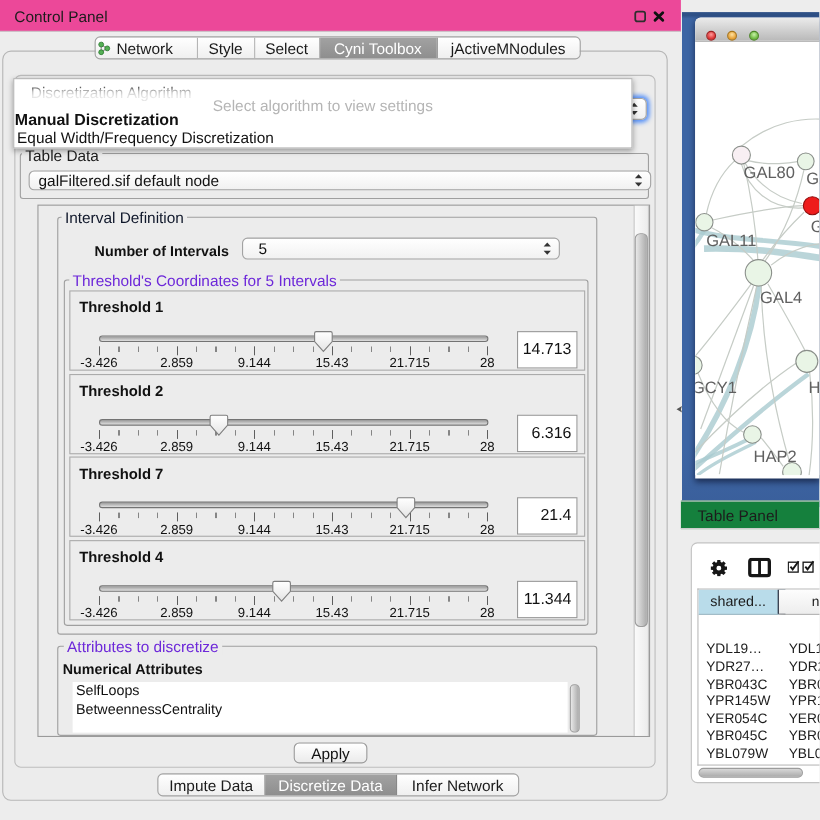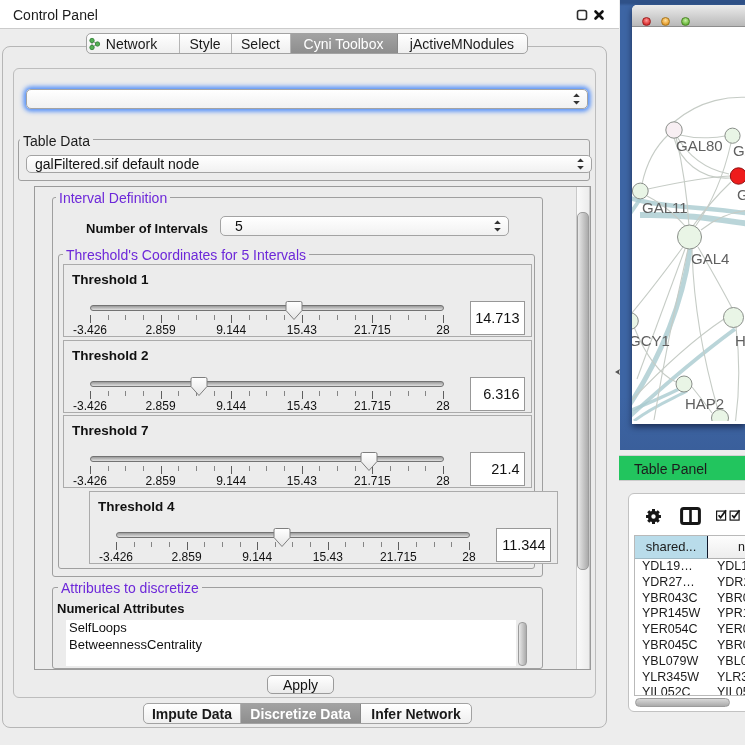--- a/index.html
+++ b/index.html
@@ -1,39 +1,39 @@
 <!DOCTYPE html>
 <html><head>
 <meta charset="utf-8">
 <style>
   html,body{margin:0;padding:0;}
   body{width:745px;height:745px;overflow:hidden;background:#ededed;
        font-family:"Liberation Sans",sans-serif;}
   #root{position:relative;width:745px;height:745px;overflow:hidden;}
   .abs{position:absolute;}
   
-  #titlebar{left:0;top:0;width:619px;height:28px;background:#ffffff;
+  #titlebar{left:0;top:0;width:619px;height:28px;background:#ec4899;
             border-bottom:1px solid #cbcbcb;}
   #titlebar .t{position:absolute;left:13px;top:7px;font-size:14px;color:#1c1c1c;}
   #outerpanel{left:2px;top:46px;width:605px;height:682px;background:#ececec;
               border:1px solid #b6b6b6;border-radius:8px;box-sizing:border-box;}
   #innerpanel{left:13px;top:68px;width:583px;height:630px;background:#ececec;
               border:1px solid #bdbdbd;border-radius:6px;box-sizing:border-box;}
   
   .seg{position:absolute;display:flex;height:21px;background:linear-gradient(#ffffff,#efefef);
        border:1px solid #a2a2a2;border-radius:5px;box-sizing:border-box;overflow:hidden;
        font-size:14px;color:#1a1a1a;}
   .seg .it{display:flex;align-items:center;justify-content:center;height:100%;
            border-right:1px solid #b5b5b5;box-sizing:border-box;white-space:nowrap;}
   .seg .it:last-child{border-right:none;}
   .seg .sel{background:linear-gradient(#a2a2a2,#8e8e8e);color:#ffffff;border-right:1px solid #888888;}
   
   .fs{position:absolute;border:1px solid #9f9f9f;border-radius:3px;box-sizing:border-box;}
   .fslbl{position:absolute;background:#ececec;padding:0 3px;font-size:14px;line-height:14px;}
-  .green{color:#6d28d9;}
+  .green{color:#0f172a;}
   .blue{color:#6d28d9;}
   
   .combo{position:absolute;background:linear-gradient(#ffffff,#f1f1f1);
          border:1px solid #a3a3a3;border-radius:5px;box-sizing:border-box;
          font-size:14px;color:#111;display:flex;align-items:center;}
   .combo .txt{padding-left:8px;}
   .stp{position:absolute;right:6px;top:50%;transform:translateY(-50%);width:9px;height:14px;}
   
   .tpanel{position:absolute;left:63px;width:469px;height:73px;background:#ececec;
           border:1px solid #ababab;box-sizing:border-box;}
@@ -61,28 +61,28 @@
        display:flex;align-items:center;justify-content:center;}
   
   #popup{left:12px;top:71px;width:563px;height:64px;background:#fff;
          border:1px solid #b4b4b4;box-shadow:0 2px 5px rgba(0,0,0,0.35);box-sizing:border-box;
          font-size:14px;color:#111;}
   
   .sbv{position:absolute;background:linear-gradient(90deg,#fafafa,#ececec);}
   .sbthumb{position:absolute;border-radius:5px;background:linear-gradient(90deg,#e8e8e8,#ababab);
            border:1px solid #9c9c9c;box-sizing:border-box;}
   
-  #bluepanel{left:620px;top:0;width:125px;height:450px;background:linear-gradient(#2f5188 0,#2f5188 3px,#3d65a4 6px,#3d65a4 88%,#3a5f9b 100%);}
+  #bluepanel{left:620px;top:11px;width:125px;height:450px;background:linear-gradient(#2f5188 0,#2f5188 3px,#3d65a4 6px,#3d65a4 88%,#3a5f9b 100%);}
   #macwin{position:absolute;left:12px;top:5px;width:113px;height:419px;
           background:#ffffff;border-radius:5px 0 0 0;box-shadow:0 3px 6px rgba(0,0,20,0.55);}
   #mactitle{position:absolute;left:0;top:0;width:113px;height:22px;border-radius:5px 0 0 0;
             background:linear-gradient(#ebebeb,#b9b9b9);border-bottom:1px solid #8e8e8e;box-sizing:border-box;}
   .light{position:absolute;top:12px;width:9px;height:9px;border-radius:50%;box-sizing:border-box;}
   #maccanvas{position:absolute;left:0;top:22px;width:113px;height:394px;background:#fff;overflow:hidden;}
-  #tpbar{left:619px;top:455px;width:126px;height:26px;background:#22c55e;
+  #tpbar{left:619px;top:455px;width:126px;height:26px;background:#15803d;
          border-top:1px solid #d2d2d2;border-bottom:1px solid #cccccc;box-sizing:border-box;}
   #tablecard{left:628px;top:493px;width:125px;height:219px;background:#ffffff;
              border:1px solid #c2c2c2;border-radius:6px;box-sizing:border-box;}
 </style>
 </head>
 <body>
 <div id="root">
 
   <div class="abs" id="titlebar">
       <span class="t">Control Panel</span>
@@ -119,20 +119,26 @@
   <div class="fs" style="left:18px;top:139px;width:572px;height:42px;"></div>
   <div class="abs fslbl" style="left:20px;top:133.5px;color:#1c1c1c;">Table Data</div>
   <div class="combo" style="left:26px;top:154.5px;width:566px;height:18px;">
     <span class="txt">galFiltered.sif default node</span>
     <svg class="stp" width="9" height="14" viewBox="0 0 9 14">
       <path d="M1.2 5 L4.5 1.5 L7.8 5 Z" fill="#333"></path>
         <path d="M1.2 9 L4.5 12.5 L7.8 9 Z" fill="#333"></path>
     </svg>
   </div>
 
+  <div class="abs" id="popup">
+    <div style="position:absolute;left:15px;top:4px;background:linear-gradient(#4d4d4d 18%,#c6c6c6 45%,#e6e6e6 72%);-webkit-background-clip:text;background-clip:text;color:transparent;">Discretization Algorithm</div>
+    <div style="position:absolute;left:0;top:15.5px;width:100%;text-align:center;color:#b5b5b5;">Select algorithm to view settings</div>
+    <div style="position:absolute;left:0.5px;top:29.5px;font-weight:bold;font-size:14.5px;">Manual Discretization</div>
+    <div style="position:absolute;left:2.5px;top:44.5px;">Equal Width/Frequency Discretization</div>
+  </div>
 
   <div class="fs" style="left:34px;top:186px;width:557px;height:484px;border-color:#9a9a9a;border-radius:0;"></div>
   <div class="sbv" style="left:576px;top:187px;width:14px;height:482px;border-left:1px solid #c9c9c9;border-right:1px solid #c9c9c9;box-sizing:border-box;"></div>
   <div class="sbthumb" style="left:577px;top:212px;width:12px;height:358px;"></div>
 
   <div class="fs" style="left:52px;top:197px;width:491px;height:380px;"></div>
   <div class="abs fslbl green" style="left:56px;top:191px;">Interval Definition</div>
   <div class="abs" style="left:86px;top:221px;font-size:13px;font-weight:bold;color:#111;">Number of Intervals</div>
   <div class="combo" style="left:220px;top:216px;width:289px;height:19.5px;">
     <span class="txt" style="padding-left:14px;">5</span>
@@ -189,21 +195,21 @@
     <div class="tlabels">
         <span style="left:26px;">-3.426</span>
         <span style="left:96.6px;">2.859</span>
         <span style="left:167.2px;">9.144</span>
         <span style="left:237.8px;">15.43</span>
         <span style="left:308.4px;">21.715</span>
         <span style="left:379px;">28</span>
       </div>
     <div class="vbox">21.4</div>
   </div>
-  <div class="tpanel" style="top:491px;margin-left:26px;">
+  <div class="tpanel" style="top:491px;">
     <div class="tl">Threshold 4</div>
     <div class="track"></div>
       <div class="ticks"></div>
     <svg class="thumb" style="left:183px;" width="18" height="21" viewBox="0 0 18 21">
         <path d="M2.5 1.5 h13 q1.5 0 1.5 1.5 v7.5 l-8 9 l-8 -9 v-7.5 q0 -1.5 1.5 -1.5 z" fill="url(#thg)" stroke="#7e7e7e"></path>
       </svg>
     <div class="tlabels">
         <span style="left:26px;">-3.426</span>
         <span style="left:96.6px;">2.859</span>
         <span style="left:167.2px;">9.144</span>
@@ -226,21 +232,21 @@
   <div class="fs" style="left:52px;top:587px;width:491px;height:82px;"></div>
   <div class="abs fslbl blue" style="left:58px;top:581px;">Attributes to discretize</div>
   <div class="abs" style="left:57px;top:601px;font-size:13px;font-weight:bold;color:#111;">Numerical Attributes</div>
   <div class="abs" id="attrlist">
     <div>SelfLoops</div>
       <div>BetweennessCentrality</div>
   </div>
   <div class="sbthumb" style="left:518px;top:622px;width:9px;height:44px;border-radius:4px;"></div>
 
   <div class="btn" style="left:267px;top:675px;width:67px;height:19px;">Apply</div>
-  <div class="seg" style="left:143px;top:703px;font-weight:bold;">
+  <div class="seg" style="left:143px;top:703px;">
     <div class="it" style="width:97px;">Impute Data</div>
     <div class="it sel" style="width:120px;">Discretize Data</div>
     <div class="it" style="width:110px;">Infer Network</div>
   </div>
   <svg class="abs" style="left:614px;top:368px;" width="7" height="8" viewBox="0 0 7 8">
       <path d="M1 4 L6 1 L5 4 L6 7 Z" fill="#555"></path>
     </svg>
 
   <div class="abs" id="bluepanel">
     <div id="macwin">
@@ -322,21 +328,21 @@
       <rect x="0.6" y="3.1" width="9" height="9" fill="none" stroke="#161616" stroke-width="1.2"></rect>
       <path d="M2.6 7.2 L4.6 9.6 L10 2.2" fill="none" stroke="#161616" stroke-width="1.7"></path>
       <rect x="14.1" y="3.1" width="9" height="9" fill="none" stroke="#161616" stroke-width="1.2"></rect>
       <path d="M16.1 7.2 L18.1 9.6 L23.5 2.2" fill="none" stroke="#161616" stroke-width="1.7"></path>
     </svg>
 
     <div style="position:absolute;left:5px;top:41px;width:120px;height:159px;border:1px solid #b9b9b9;border-right:none;overflow:hidden;font-size:12.5px;color:#1b1b1b;">
       <div style="position:absolute;left:0;top:0;width:72px;height:22px;background:#b9dcea;border-right:7px solid #0f172a;border-bottom:1px solid #9fb9c4;text-align:center;line-height:22px;font-size:13px;">shared...</div>
       <div style="position:absolute;left:73px;top:0;width:60px;height:22px;background:linear-gradient(#fdfdfd,#ededed);border-bottom:1px solid #b0b0b0;line-height:22px;"><span style="padding-left:30px;">na...</span></div>
       <div style="position:absolute;left:0;top:23px;width:200px;line-height:15.8px;white-space:nowrap;">
-        <div><span style="display:inline-block;width:75px;padding-left:7px;">YDL19…</span><span>YDL194W</span></div>
+        <div><span style="display:inline-block;width:75px;padding-left:7px;margin-top:24px;">YDL19…</span><span>YDL194W</span></div>
         <div><span style="display:inline-block;width:75px;padding-left:7px;">YDR27…</span><span>YDR277C</span></div>
         <div><span style="display:inline-block;width:75px;padding-left:7px;">YBR043C</span><span>YBR043C</span></div>
         <div><span style="display:inline-block;width:75px;padding-left:7px;">YPR145W</span><span>YPR145W</span></div>
         <div><span style="display:inline-block;width:75px;padding-left:7px;">YER054C</span><span>YER054C</span></div>
         <div><span style="display:inline-block;width:75px;padding-left:7px;">YBR045C</span><span>YBR045C</span></div>
         <div><span style="display:inline-block;width:75px;padding-left:7px;">YBL079W</span><span>YBL079W</span></div>
         <div><span style="display:inline-block;width:75px;padding-left:7px;">YLR345W</span><span>YLR345W</span></div>
         <div><span style="display:inline-block;width:75px;padding-left:7px;">YIL052C</span><span>YIL052C</span></div>
       </div>
     </div>

